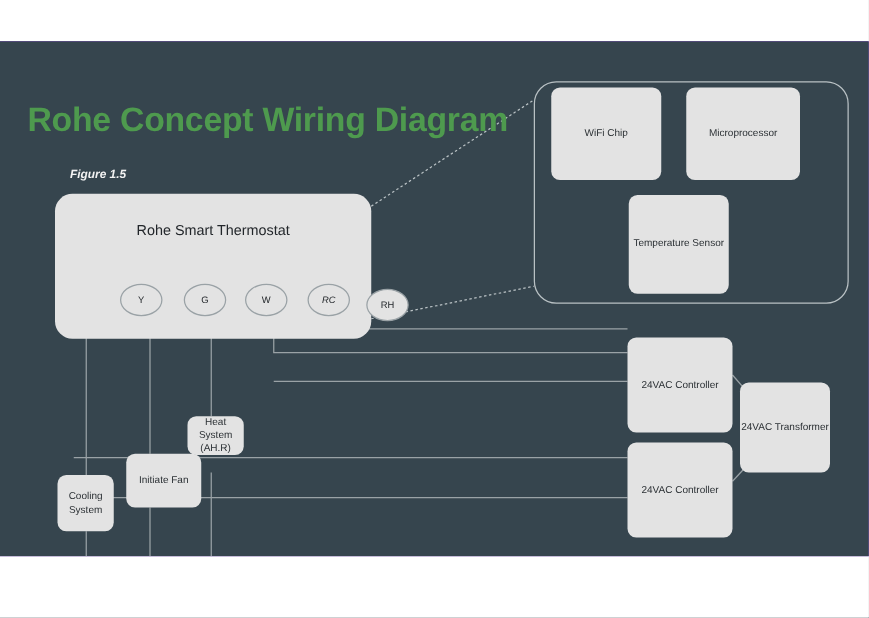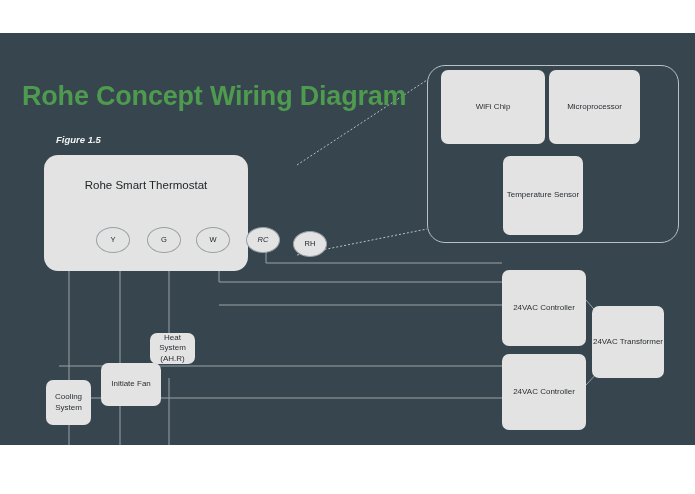--- a/index.html
+++ b/index.html
@@ -64,21 +64,21 @@
     justify-content: center;
     text-align: center;
     color: #2b3034;
     font-size: 8px;
     line-height: 1.28;
     box-sizing: border-box;
   }
   #thermostat {
     left: 44px;
     top: 122px;
-    width: 204px;
+    width: 253px;
     height: 116px;
     border-radius: 14px;
     display: block;
   }
   #thermostat .thermo-title {
     position: absolute;
     left: 0;
     right: 0;
     top: 23px;
     text-align: center;
@@ -102,21 +102,21 @@
   #zoom-panel {
     position: absolute;
     left: 427px;
     top: 32px;
     width: 252px;
     height: 178px;
     border: 1px solid #b9c1c4;
     border-radius: 18px;
     box-sizing: border-box;
   }
-  #wifi-chip   { left: 441px; top: 37px;  width: 104px; height: 74px; }
+  #wifi-chip   { left: 441px; top: 37px;  width: 88px; height: 74px; }
   #microproc   { left: 549px; top: 37px;  width: 91px; height: 74px; }
   #temp-sensor { left: 503px; top: 123px; width: 80px; height: 79px; }
   #ctrl-top    { left: 502px; top: 237px; width: 84px; height: 76px; }
   #ctrl-bottom { left: 502px; top: 321px; width: 84px; height: 76px; }
   #transformer { left: 592px; top: 273px; width: 72px; height: 72px; }
   #cooling-system { left: 46px;  top: 347px; width: 45px; height: 45px; }
   #initiate-fan   { left: 101px; top: 330px; width: 60px; height: 43px; }
   #heat-system    { left: 150px; top: 300px; width: 45px; height: 31px; }
 </style>
 </head>

